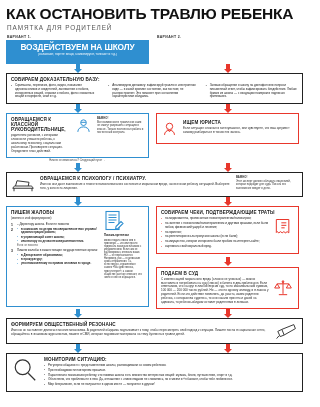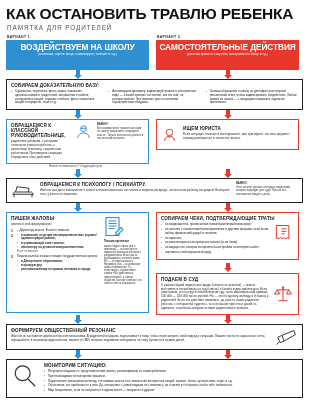--- a/index.html
+++ b/index.html
@@ -20,21 +20,21 @@
   .subtitle{
     font-size:6.4px;font-weight:normal;color:#555;letter-spacing:.9px;
     margin:2px 0 4px 1px;text-transform:uppercase;
   }
 
   
   .cols{display:flex;gap:7px;}
   .col{width:143px;}
   .variant{font-size:3.5px;font-weight:bold;letter-spacing:.35px;color:#333;margin:0 0 1.5px 1px;text-transform:uppercase;}
   .banner{
-    color:#fff;text-align:center;padding:3px 2px 14px;
+    color:#fff;text-align:center;padding:3px 2px 8px;
     border-radius:0;
   }
   .banner.blue{background:#2f8fd0;}
   .banner.red{background:#e8372c;}
   .banner .b-title{font-size:8.3px;font-weight:bold;letter-spacing:-0.1px;line-height:1;white-space:nowrap;}
   .banner .b-sub{font-size:3.2px;line-height:1;margin-top:1.6px;opacity:.95;white-space:nowrap;overflow:hidden;}
 
   
   .arrow{width:8px;margin:0 auto;display:block;}
   .arrow .shaft{width:4px;height:5px;margin:0 auto;}
@@ -94,24 +94,20 @@
   <div class="cols">
     <div class="col">
       <div class="variant">ВАРИАНТ 1.</div>
       <div class="banner blue">
         <div class="b-title">ВОЗДЕЙСТВУЕМ НА ШКОЛУ</div>
         <div class="b-sub">(обзывают, портят вещи, бойкотируют, толкают и т.д.)</div>
       </div>
     </div>
     <div class="col">
       <div class="variant">ВАРИАНТ 2.</div>
-      <div class="banner red">
-        <div class="b-title">САМОСТОЯТЕЛЬНЫЕ ДЕЙСТВИЯ</div>
-        <div class="b-sub">(ребенка травят в соцсетях, испортили его вещи и т.д.)</div>
-      </div>
     </div>
   </div>
 
   <div class="arrow-row">
     <div class="arrow-cell">
         <div class="arrow blue">
           <div class="shaft"></div>
           <div class="head"></div>
         </div>
       </div>

